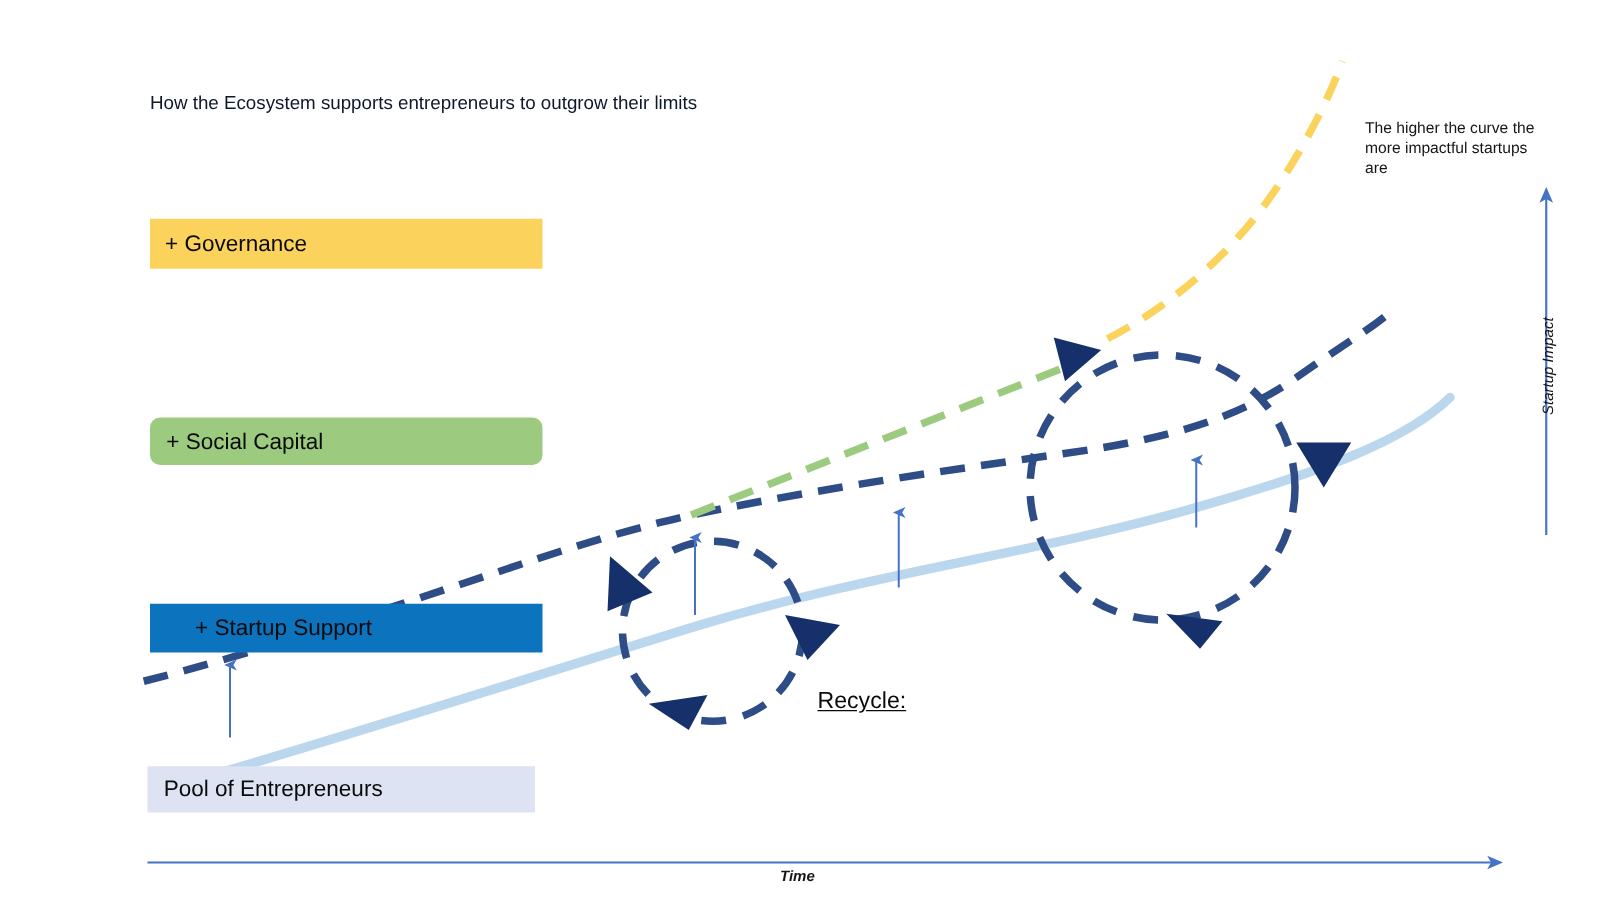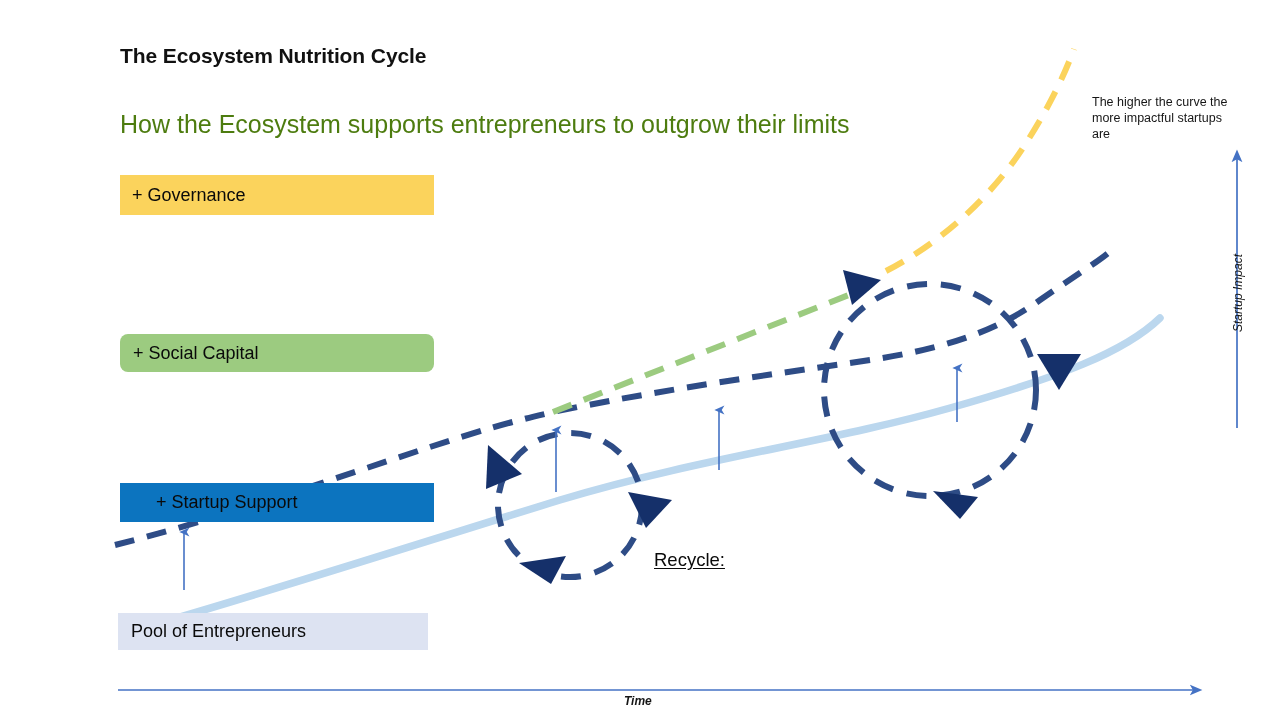--- a/index.html
+++ b/index.html
@@ -12,21 +12,21 @@
   #stage{position:absolute;left:0;top:0;width:1280px;height:720px;}
   #svg-layer{position:absolute;left:0;top:0;width:1280px;height:720px;}
 
   .title{
     position:absolute;left:120px;top:44px;
     font-size:21px;font-weight:bold;letter-spacing:-0.1px;
     color:#111111;white-space:nowrap;
   }
   .subtitle{
     position:absolute;left:120px;top:74px;
-    font-size:25px;font-weight:normal;color:#4d7c0f;white-space:nowrap;margin-top:36px;
+    font-size:15px;font-weight:normal;color:#0f172a;white-space:nowrap;
   }
 
   .band{
     position:absolute;display:flex;align-items:center;
     font-size:18px;color:#0a0a0a;padding-left:13px;box-sizing:border-box;
   }
   #band-governance{left:120px;top:175px;width:314px;height:40px;padding-left:12px;}
   #band-social    {left:120px;top:334px;width:314px;height:38px;}
   #band-startup   {left:120px;top:483px;width:314px;height:39px;padding-left:36px;}
   #band-pool      {left:118px;top:613px;width:310px;height:37px;}
@@ -116,21 +116,20 @@
       <line x1="556" y1="492" x2="556" y2="430" stroke="#4472C4" stroke-width="1.6" marker-end="url(#mk-thin)"></line>
     </g>
     <g>
       <line x1="719" y1="470" x2="719" y2="410" stroke="#4472C4" stroke-width="1.6" marker-end="url(#mk-thin)"></line>
     </g>
     <g>
       <line x1="957" y1="422" x2="957" y2="368" stroke="#4472C4" stroke-width="1.6" marker-end="url(#mk-thin)"></line>
     </g>
   </svg>
 
-  <div class="title">The Ecosystem Nutrition Cycle</div>
   <div class="subtitle">How the Ecosystem supports entrepreneurs to outgrow their limits</div>
 
   <div class="band" id="band-governance" style="background-color: rgb(251, 211, 92);">
     <span>+ Governance</span>
   </div>
   <div class="band" id="band-social" style="background-color: rgb(156, 203, 128); border-radius: 8px;">
     <span>+ Social Capital</span>
   </div>
   <div class="band" id="band-startup" style="background-color: rgb(12, 116, 191);">
     <span>+ Startup Support</span>

